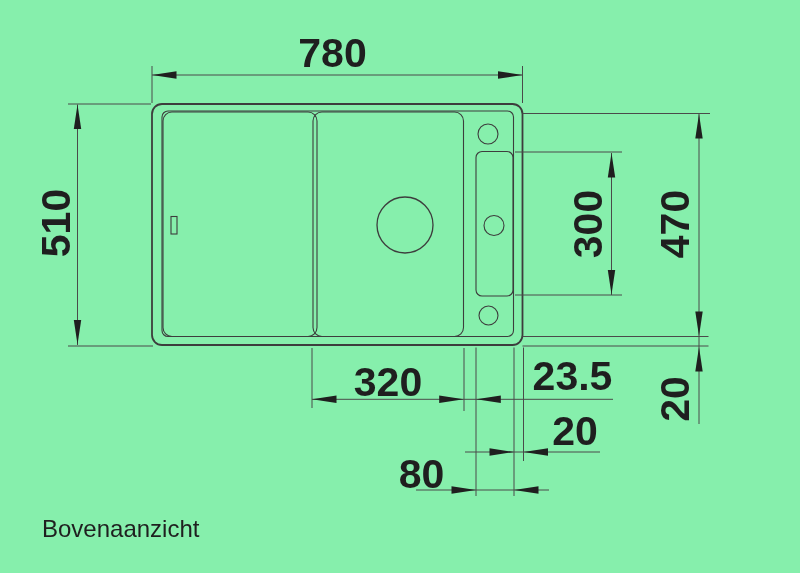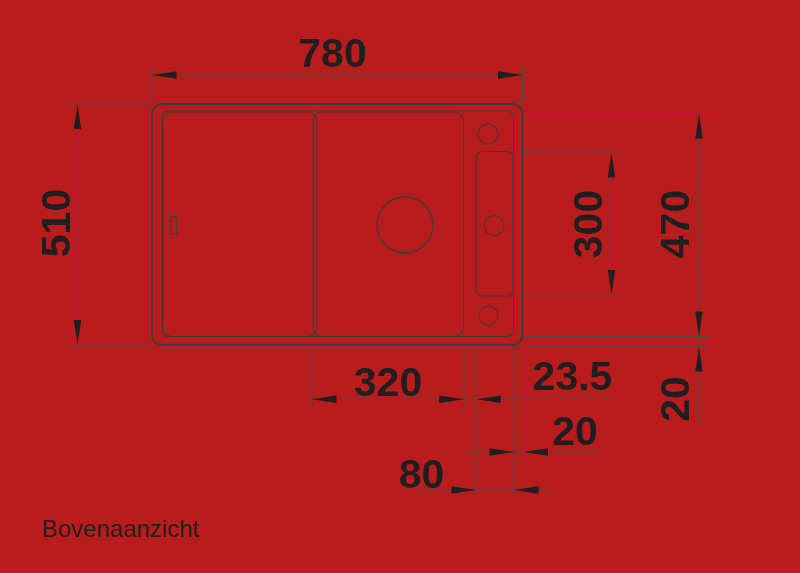--- a/index.html
+++ b/index.html
@@ -1,20 +1,20 @@
 <!DOCTYPE html>
 <html><head>
 <meta charset="utf-8">
 <style>
   html, body { margin: 0; padding: 0; background: #ffffff; }
   .stage {
     position: relative;
     width: 800px;
     height: 573px;
-    background: #b91c1c;
+    background: #86efac;
     font-family: "Liberation Sans", "DejaVu Sans", sans-serif;
   }
   svg { display: block; }
   .dim-text {
     font-family: "Liberation Sans", "DejaVu Sans", sans-serif;
     font-weight: bold;
     font-size: 41px;
   }
   .caption-text {
     font-family: "Liberation Sans", "DejaVu Sans", sans-serif;

